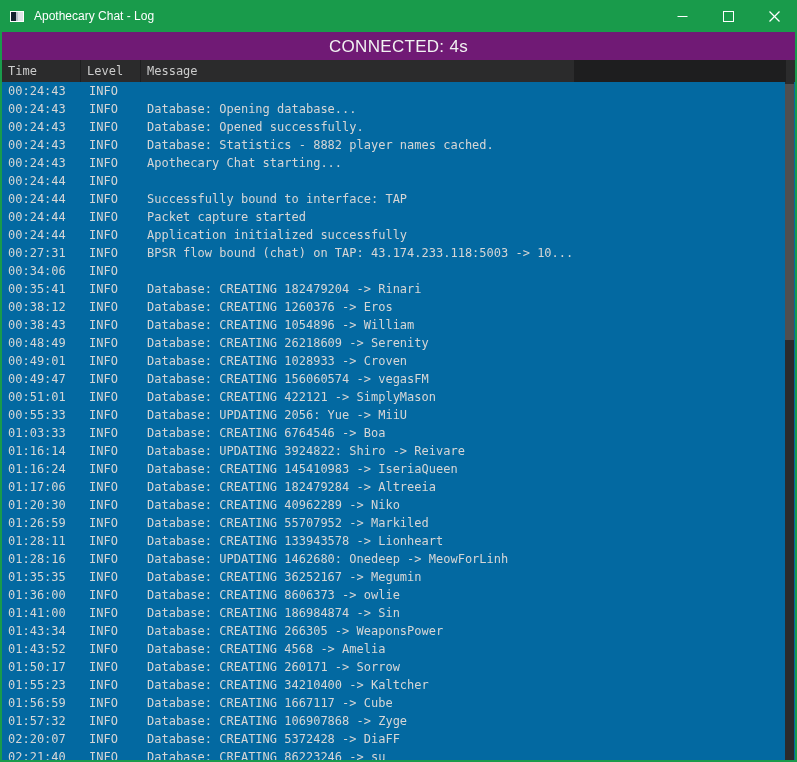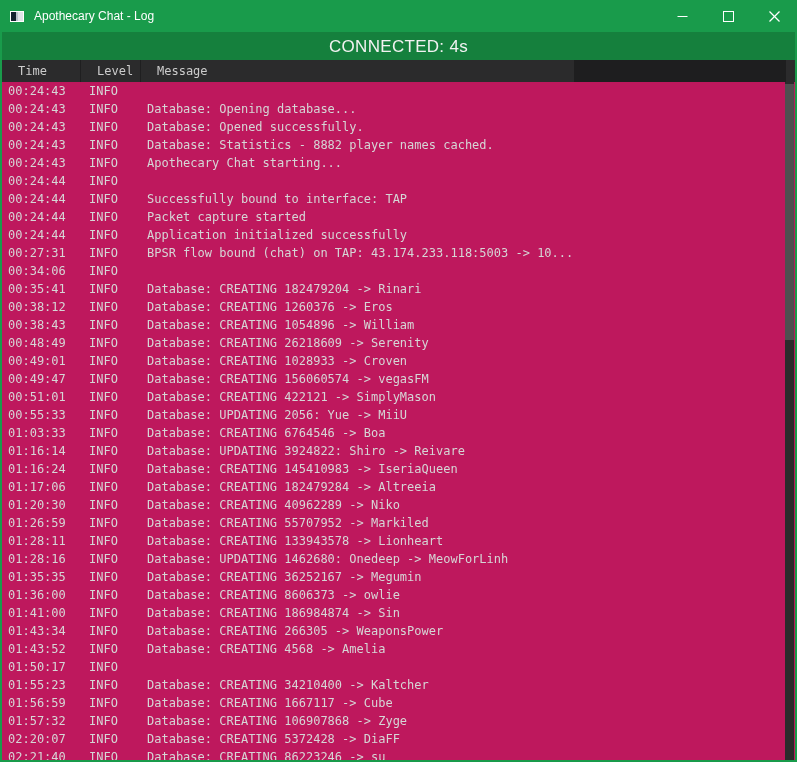--- a/index.html
+++ b/index.html
@@ -57,51 +57,51 @@
     cursor: default;
   }
   
   .status-banner {
     height: 28px;
     line-height: 29px;
     text-align: center;
     color: #f2f2f2;
     font-size: 17px;
     letter-spacing: 0.3px;
-    background: #15803d;
+    background: #701a75;
   }
   
   .log-area {
     font-family: "DejaVu Sans Mono", "Liberation Mono", monospace;
     font-size: 12px;
   }
   .table-header {
     display: grid;
     grid-template-columns: 79px 60px 433px 1fr;
     height: 22px;
     background: #2b2b2c;
     color: #cccccc;
   }
   .hcell {
     line-height: 22px;
-    padding-left: 16px;
+    padding-left: 6px;
     box-sizing: border-box;
     border-right: 1px solid #1f1f20;
     white-space: nowrap;
     overflow: hidden;
   }
   .hcell.c-msg { border-right: none; }
   .hfiller {
     background: #1e1e1f;
     margin-right: 9px;
   }
   .table-body {
     position: relative;
     height: 678px;
-    background: #be185d;
+    background: #0369a1;
     overflow: hidden;
   }
   .row {
     display: grid;
     grid-template-columns: 79px 60px 433px 1fr;
     height: 18px;
     color: #d6d6d6;
   }
   .cell {
     line-height: 18px;
@@ -360,20 +360,21 @@
 
   <div class="row">
     <div class="cell c-time">01:43:52</div>
     <div class="cell c-level">INFO</div>
     <div class="cell c-msg">Database: CREATING 4568 -&gt; Amelia</div>
   </div>
 
   <div class="row">
     <div class="cell c-time">01:50:17</div>
     <div class="cell c-level">INFO</div>
+    <div class="cell c-msg">Database: CREATING 260171 -&gt; Sorrow</div>
   </div>
 
   <div class="row">
     <div class="cell c-time">01:55:23</div>
     <div class="cell c-level">INFO</div>
     <div class="cell c-msg">Database: CREATING 34210400 -&gt; Kaltcher</div>
   </div>
 
   <div class="row">
     <div class="cell c-time">01:56:59</div>

